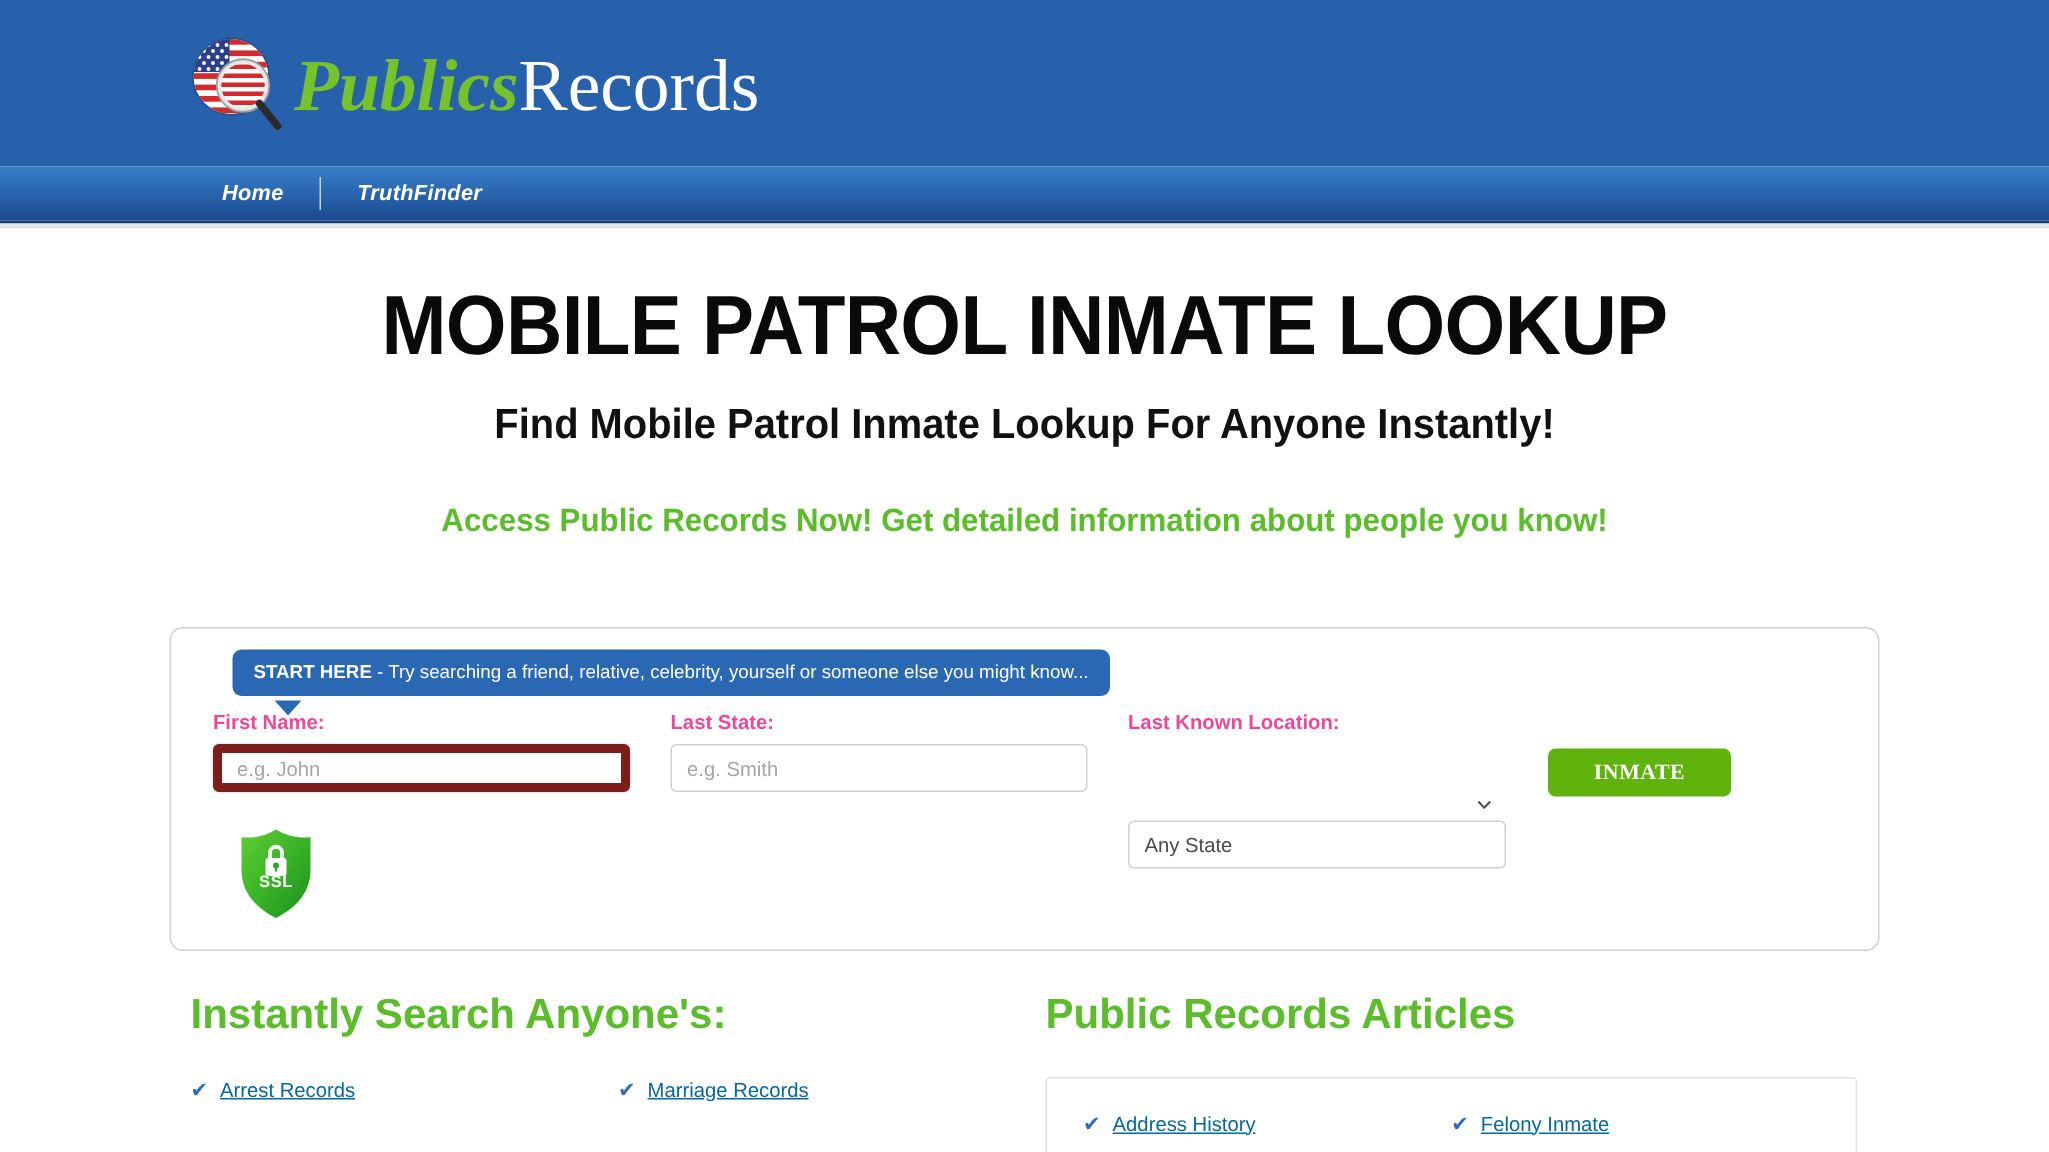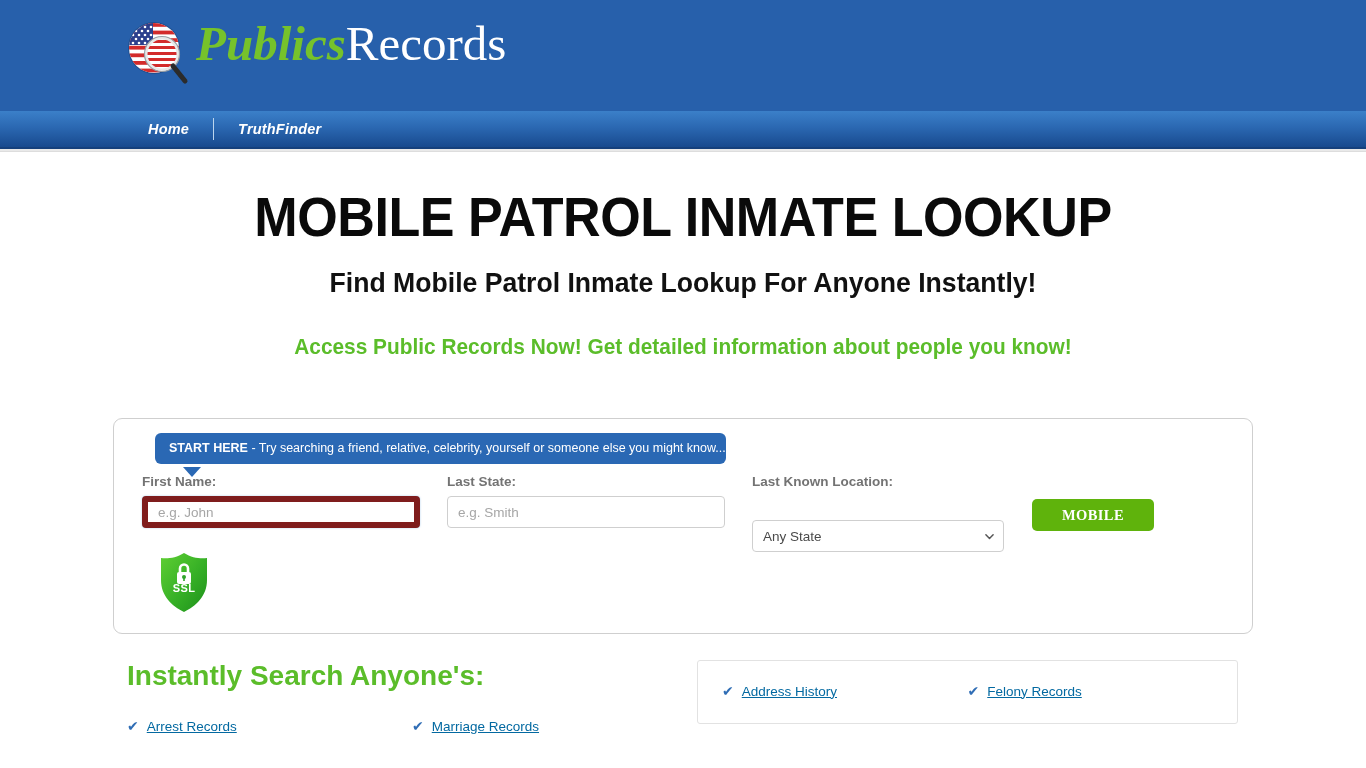--- a/index.html
+++ b/index.html
@@ -16,21 +16,21 @@
     width: 100%;
     height: 111px;
     background: #2760ab;
     position: relative;
   }
   .logo-wrap {
     position: absolute;
     left: 124px;
     top: 19px;
     display: flex;
-    align-items: flex-start;
+    align-items: center;
     height: 74px;
   }
   .flag-glass {
     width: 68px; height: 68px;
     position: relative;
     flex: 0 0 auto;
   }
   .logo-text {
     margin-left: 4px;
     font-family: "Liberation Serif", serif;
@@ -121,21 +121,21 @@
     background: #ffffff;
   }
   .tip {
     position: absolute;
     left: 41px;
     top: 14px;
     background: #2a68b4;
     border-radius: 6px;
     color: #ffffff;
     font-size: 12.5px;
-    padding: 8px 0 9px 14px;
+    padding: 8px 14px 9px 14px;
     white-space: nowrap;
   }
   .tip b { font-weight: bold; }
   .tip-arrow {
     position: absolute;
     left: 69px;
     top: 48px;
     width: 0; height: 0;
     border-left: 9px solid transparent;
     border-right: 9px solid transparent;
@@ -150,21 +150,21 @@
     align-items: flex-start;
   }
   .field { display: flex; flex-direction: column; }
   .f-first { width: 278px; }
   .f-last  { width: 278px; margin-left: 27px; }
   .f-loc   { width: 252px; margin-left: 27px; gap: 24px; }
   .f-btn   { margin-left: 28px; padding-top: 25px; }
   .lbl {
     font-size: 13.5px;
     font-weight: bold;
-    color: #737373;
+    color: #ec4899;
     margin-bottom: 7px;
   }
   .inp {
     height: 32px;
     border: 1px solid #cfcfcf;
     border-radius: 4px;
     font-size: 13.5px;
     color: #333;
     padding: 0 10px;
     background: #fff;
@@ -184,20 +184,21 @@
     border: 1px solid #cfcfcf;
     border-radius: 4px;
     font-size: 13.5px;
     color: #4a4a4a;
     padding: 0 26px 0 10px;
     background: #fff;
     font-family: "Liberation Sans", sans-serif;
     -webkit-appearance: none;
     appearance: none;
     outline: none;
+    margin-top: 27px;
   }
   .sel-chev {
     position: absolute;
     right: 10px; top: 12px;
     width: 9px; height: 9px;
     pointer-events: none;
   }
   .btn-search {
     width: 122px; height: 32px;
     background: #5fb30c;
@@ -380,21 +381,21 @@
         <select class="sel">
           <option>Any State</option>
         </select>
         <svg class="sel-chev" viewBox="0 0 10 10">
           <path d="M1 3 L5 7.2 L9 3" fill="none" stroke="#555" stroke-width="1.6" stroke-linecap="round" stroke-linejoin="round"></path>
         </svg>
       </div>
     </div>
 
     <div class="f-btn">
-      <button class="btn-search">MOBILE</button>
+      <button class="btn-search">INMATE</button>
     </div>
 
   </div>
 </div>
 
 <div class="ssl">
   <svg width="52" height="62" viewBox="0 0 52 62">
     <defs>
       <linearGradient id="shg" x1="0" y1="0" x2="1" y2="1">
         <stop offset="0%" stop-color="#5fcf33"></stop>
@@ -421,27 +422,28 @@
         <a class="lnk" href="#">Arrest Records</a>
       </div>
       <div class="link-item">
         <span class="chk">✔</span>
         <a class="lnk" href="#">Marriage Records</a>
       </div>
     </div>
   </div>
 
   <div class="col-right">
+    <h3 class="sec-title">Public Records Articles</h3>
     <div class="articles-box">
       <div class="link-grid">
         <div class="link-item">
           <span class="chk">✔</span>
           <a class="lnk" href="#">Address History</a>
         </div>
         <div class="link-item">
           <span class="chk">✔</span>
-          <a class="lnk" href="#">Felony Records</a>
+          <a class="lnk" href="#">Felony Inmate</a>
         </div>
       </div>
     </div>
   </div>
 
 </div>
 
 </body></html>

